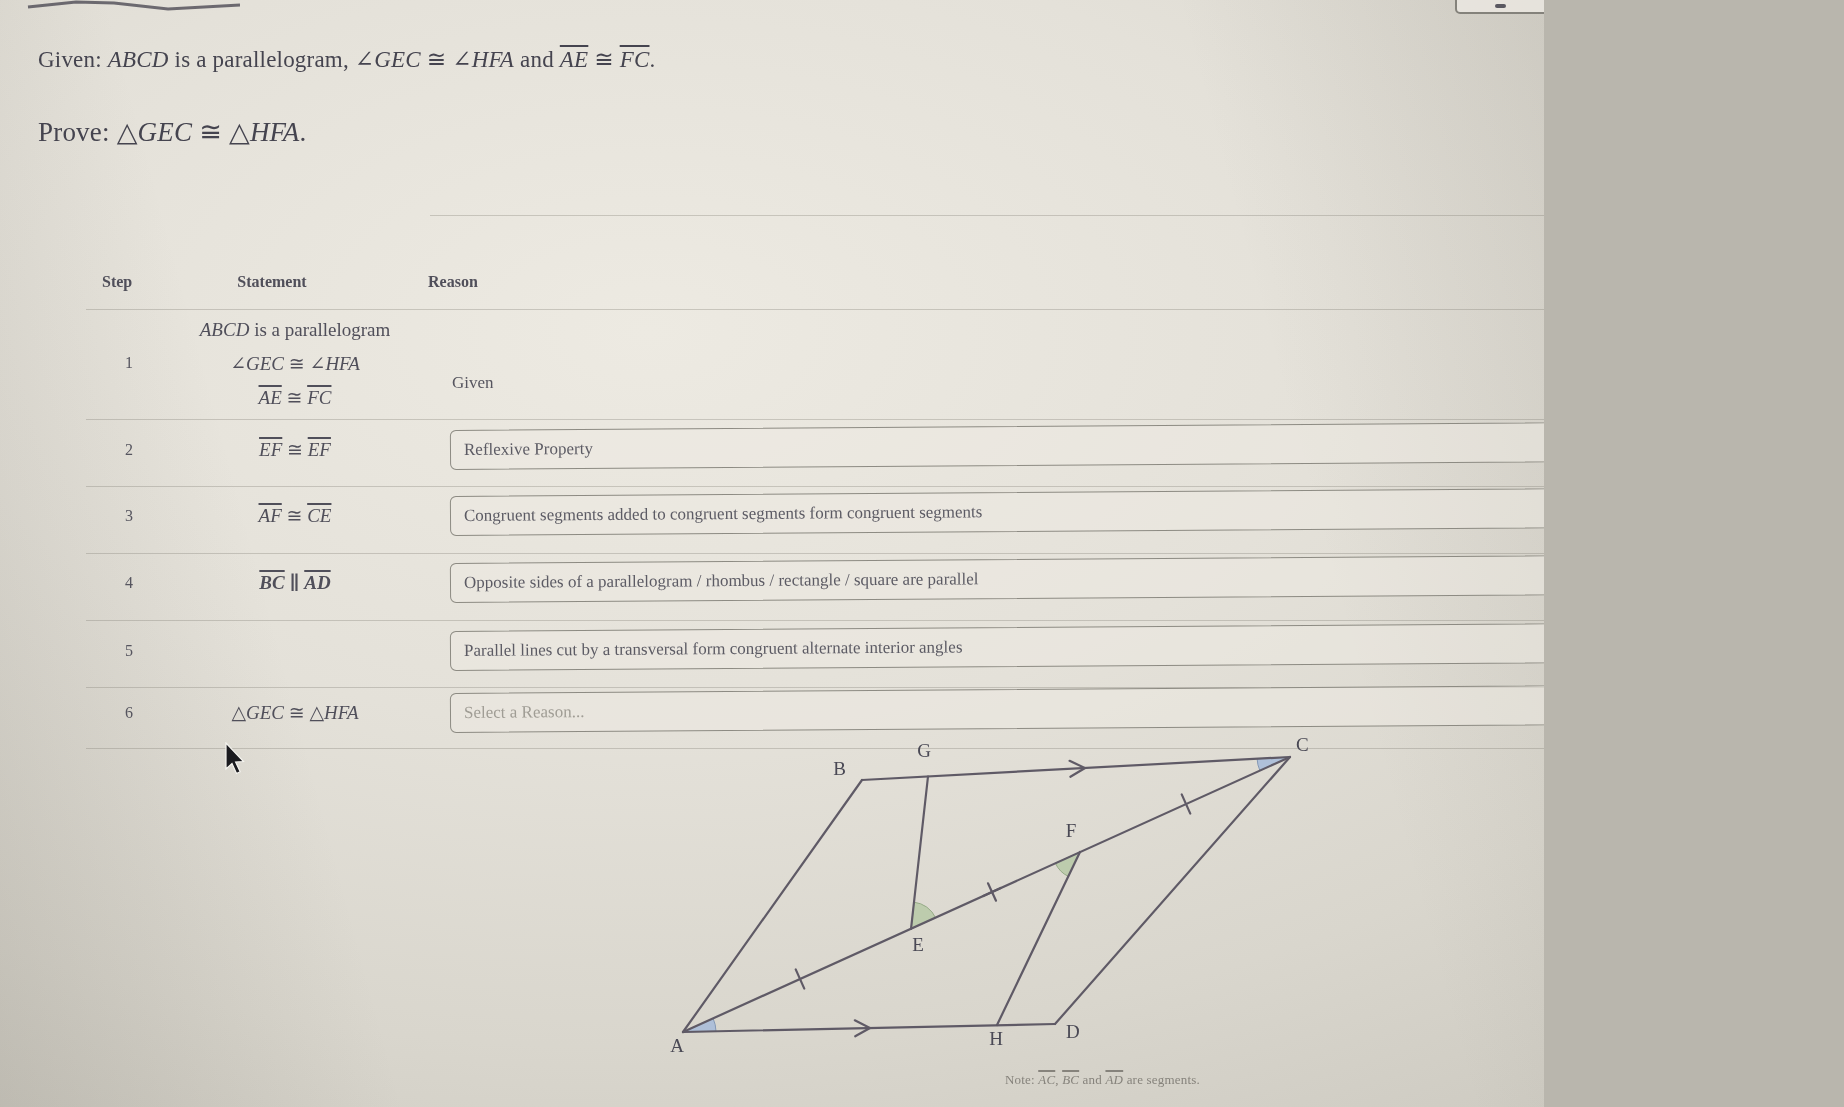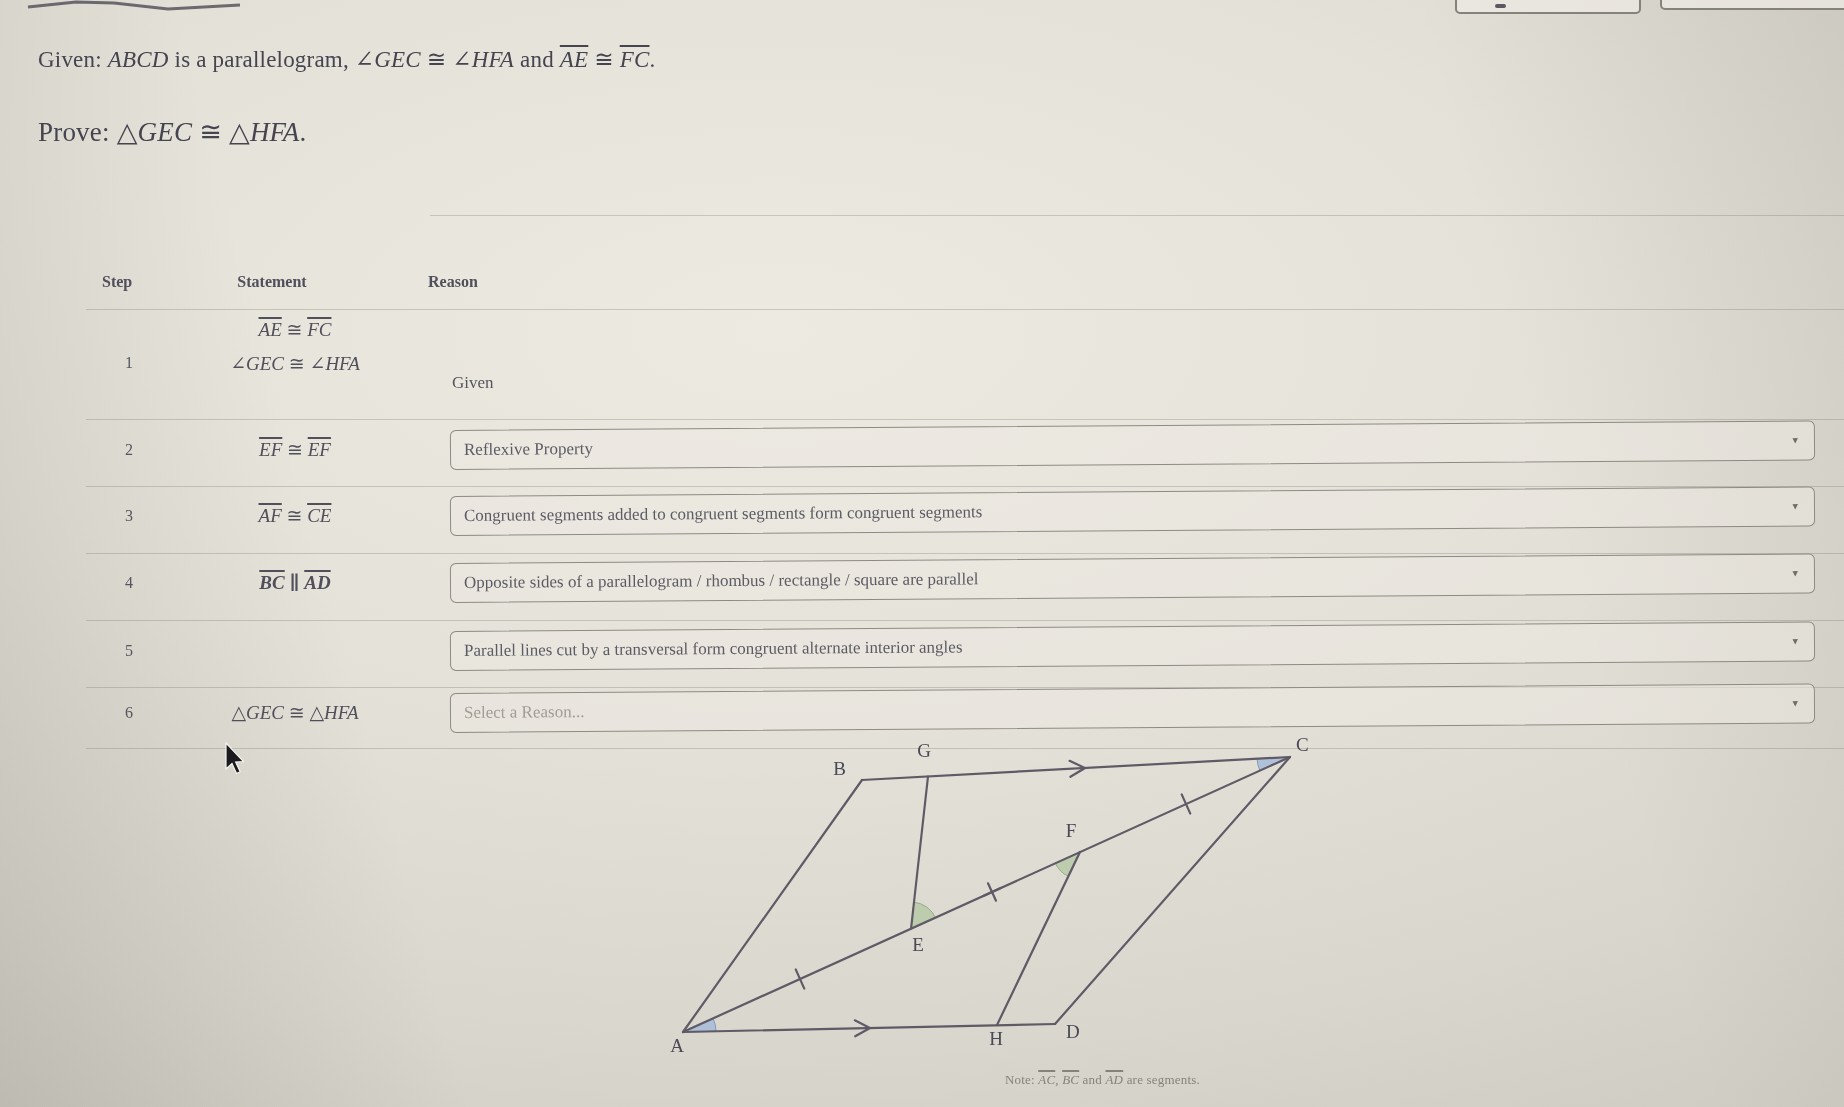--- a/index.html
+++ b/index.html
@@ -1,23 +1,24 @@
 <!DOCTYPE html>
 <html><head>
 <meta charset="utf-8">
 <style>
   html,body{margin:0;padding:0;background:#b9b6ad;}
   .app{
-    position:relative; width:1844px; height:1107px; overflow:hidden;
+    position:relative; width:1512px; height:1107px; overflow:hidden;
     background:
       linear-gradient(75deg, rgba(110,106,96,0.20), rgba(0,0,0,0) 22%),
       linear-gradient(255deg, rgba(110,106,96,0.14), rgba(0,0,0,0) 20%),
       radial-gradient(ellipse 120% 95% at 42% 30%, #edeae2 0%, #e4e1d9 38%, #d9d6cd 68%, #c8c5bc 100%);
     font-family:"Liberation Serif","DejaVu Serif","DejaVu Sans",serif;
     color:#4b4a55;
+    padding-left:32px;
   }
   .abs{position:absolute;}
   .tok-i{font-style:italic;}
   .tok-o{font-style:italic; text-decoration:overline; text-decoration-thickness:1.5px;}
   .given-line{left:38px; top:46px; font-size:23px; letter-spacing:.2px; color:#45444f;}
   .prove-line{left:38px; top:116px; font-size:27px; letter-spacing:.2px; color:#45444f;}
   .sep{position:absolute; height:1px; background:rgba(125,122,113,0.32);}
   .colhead{position:absolute; top:273px; font-weight:bold; font-size:16px; color:#504f5a;}
   .stepnum{position:absolute; left:116px; width:26px; text-align:center; font-size:16px; color:#56555f;}
   .stmt{position:absolute; left:130px; width:330px; text-align:center; font-size:19px; color:#504f5a;}
@@ -79,22 +80,23 @@
   <div class="sep" style="left:86px;  top:620px; width:1758px;"></div>
   <div class="sep" style="left:86px;  top:687px; width:1758px;"></div>
   <div class="sep" style="left:86px;  top:748px; width:1758px;"></div>
 
   <div class="colhead" style="left:102px;">Step</div>
   <div class="colhead" style="left:177px; width:190px; text-align:center;">Statement</div>
   <div class="colhead" style="left:428px;">Reason</div>
 
   <div class="stepnum" style="top:354px;">1</div>
   <div class="stmt" style="top:313px;">
+      <div class="stmt-line"><span class="tok-i">ABCD</span><span class="tok-p"> is a parallelogram</span></div>
+      <div class="stmt-line"><span class="tok-p">∠</span><span class="tok-i">GEC</span><span class="tok-p"> ≅ ∠</span><span class="tok-i">HFA</span></div>
       <div class="stmt-line"><span class="tok-o">AE</span><span class="tok-p"> ≅ </span><span class="tok-o">FC</span></div>
-      <div class="stmt-line"><span class="tok-p">∠</span><span class="tok-i">GEC</span><span class="tok-p"> ≅ ∠</span><span class="tok-i">HFA</span></div>
     </div>
   <div class="reason-text">Given</div>
 
   <div class="stepnum" style="top:441px;">2</div>
   <div class="stmt" style="top:433px;">
       <div class="stmt-line"><span class="tok-o">EF</span><span class="tok-p"> ≅ </span><span class="tok-o">EF</span></div>
     </div>
   <div class="rbox" style="top:430px;">
     <span class="lbl">Reflexive Property</span>
     <span class="arw">▾</span>

